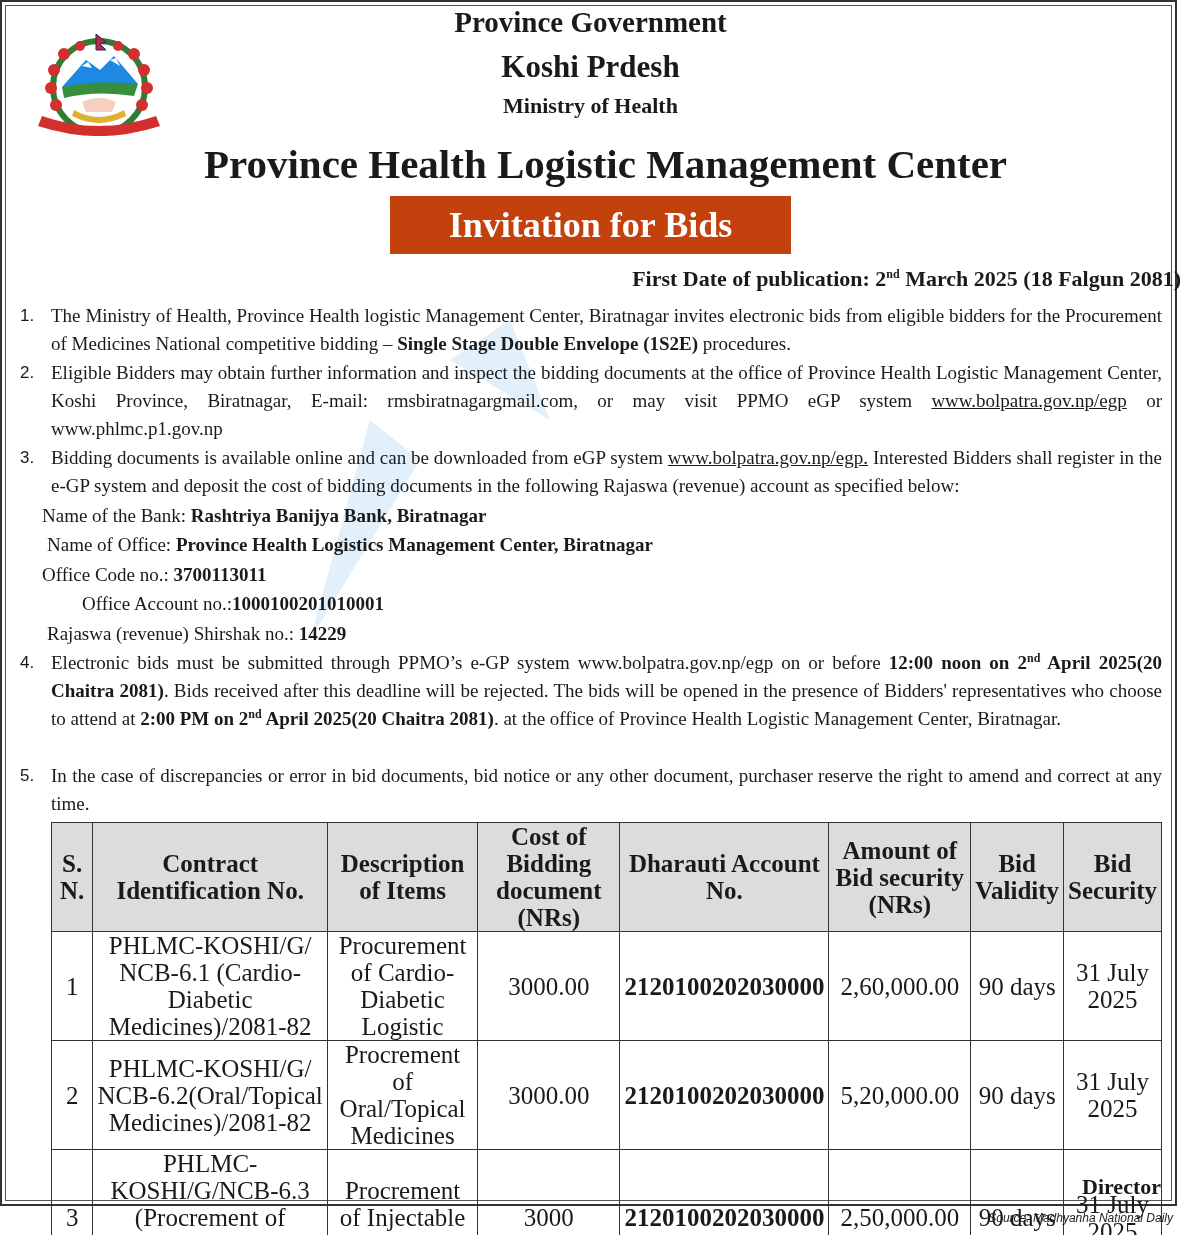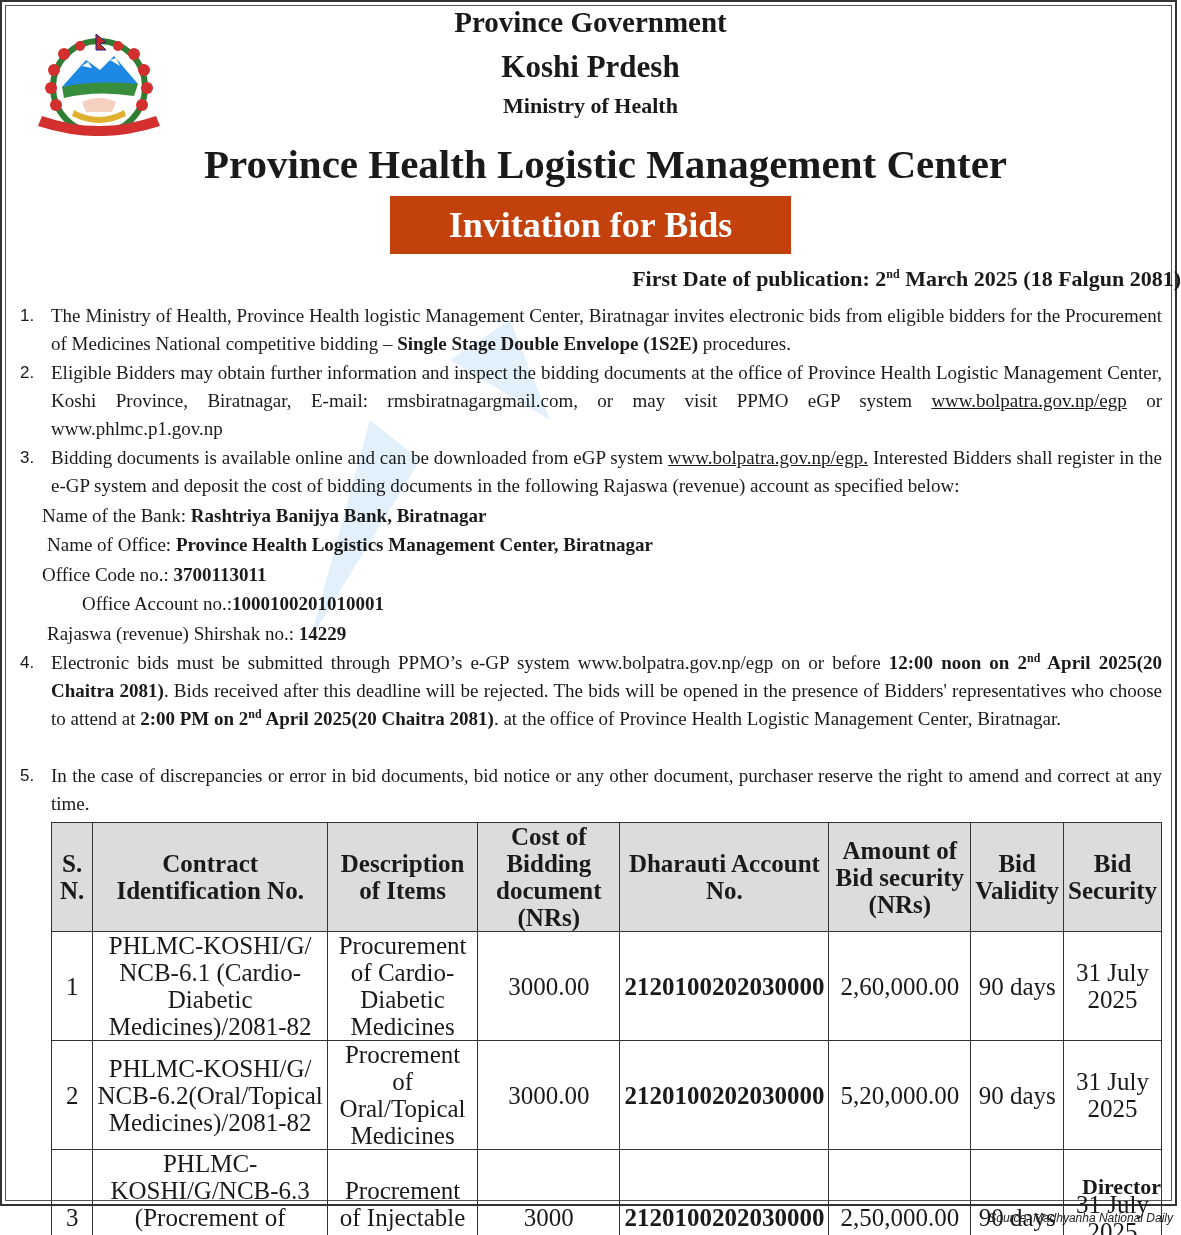--- a/index.html
+++ b/index.html
@@ -123,21 +123,21 @@
       <th>Dharauti Account No.</th>
       <th>Amount of Bid security (NRs)</th>
       <th>Bid Validity</th>
       <th>Bid Security</th>
     </tr>
   </thead>
   <tbody>
     <tr>
       <td>1</td>
       <td>PHLMC-KOSHI/G/ NCB-6.1 (Cardio-Diabetic Medicines)/2081-82</td>
-      <td>Procurement of Cardio-Diabetic Medicines</td>
+      <td>Procurement of Cardio-Diabetic Logistic</td>
       <td>3000.00</td>
       <td style="font-weight:bold">2120100202030000</td>
       <td>2,60,000.00</td>
       <td>90 days</td>
       <td>31 July 2025</td>
     </tr>
     <tr>
       <td>2</td>
       <td>PHLMC-KOSHI/G/ NCB-6.2(Oral/Topical Medicines)/2081-82</td>
       <td>Procrement of Oral/Topical Medicines</td>

